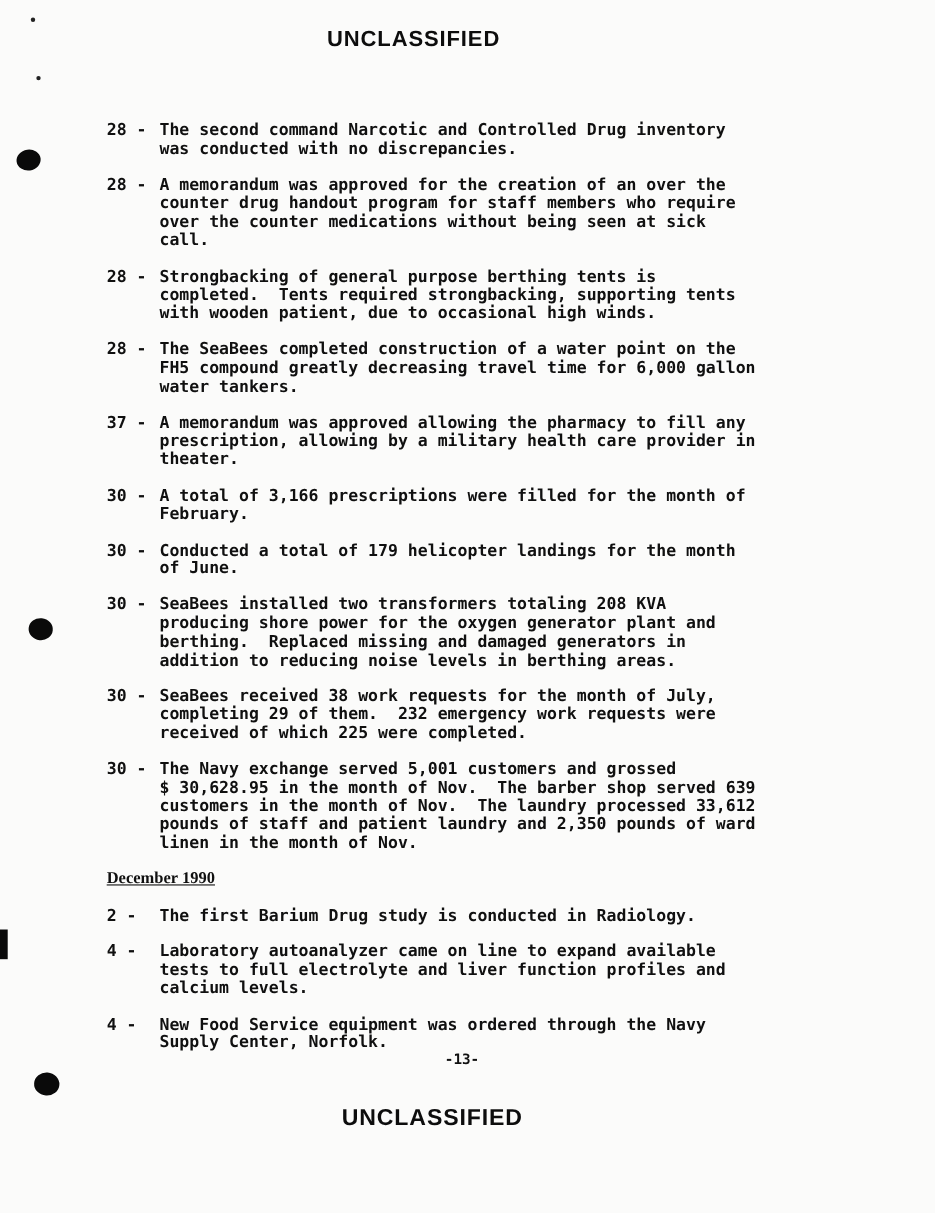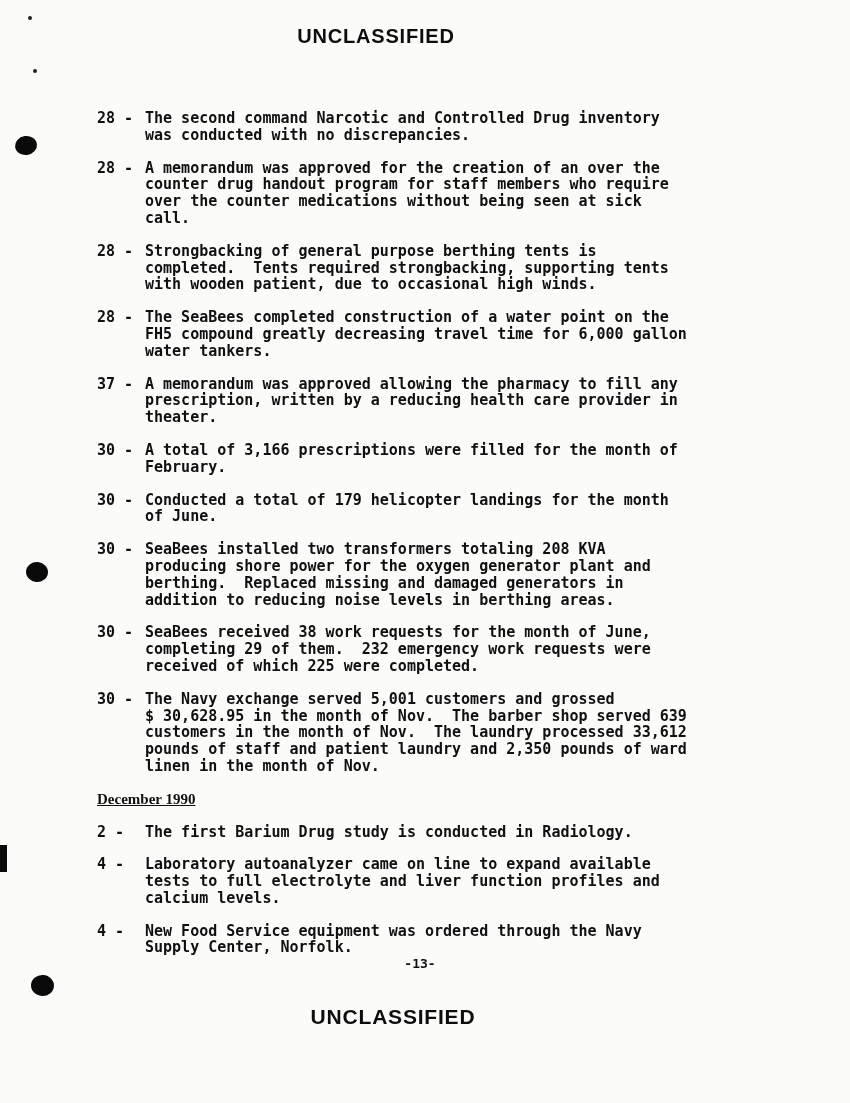--- a/index.html
+++ b/index.html
@@ -121,21 +121,21 @@
     </div>
     <div class="entry">
       <span class="day">28 -</span>
       <span class="body">The SeaBees completed construction of a water point on the
 FH5 compound greatly decreasing travel time for 6,000 gallon
 water tankers.</span>
     </div>
     <div class="entry">
       <span class="day">37 -</span>
       <span class="body">A memorandum was approved allowing the pharmacy to fill any
-prescription, written by a reducing health care provider in
+prescription, allowing by a military health care provider in
 theater.</span>
     </div>
     <div class="entry">
       <span class="day">30 -</span>
       <span class="body">A total of 3,166 prescriptions were filled for the month of
 February.</span>
     </div>
     <div class="entry">
       <span class="day">30 -</span>
       <span class="body">Conducted a total of 179 helicopter landings for the month
@@ -143,21 +143,21 @@
     </div>
     <div class="entry">
       <span class="day">30 -</span>
       <span class="body">SeaBees installed two transformers totaling 208 KVA
 producing shore power for the oxygen generator plant and
 berthing.  Replaced missing and damaged generators in
 addition to reducing noise levels in berthing areas.</span>
     </div>
     <div class="entry">
       <span class="day">30 -</span>
-      <span class="body">SeaBees received 38 work requests for the month of June,
+      <span class="body">SeaBees received 38 work requests for the month of July,
 completing 29 of them.  232 emergency work requests were
 received of which 225 were completed.</span>
     </div>
     <div class="entry">
       <span class="day">30 -</span>
       <span class="body">The Navy exchange served 5,001 customers and grossed
 $ 30,628.95 in the month of Nov.  The barber shop served 639
 customers in the month of Nov.  The laundry processed 33,612
 pounds of staff and patient laundry and 2,350 pounds of ward
 linen in the month of Nov.</span>

